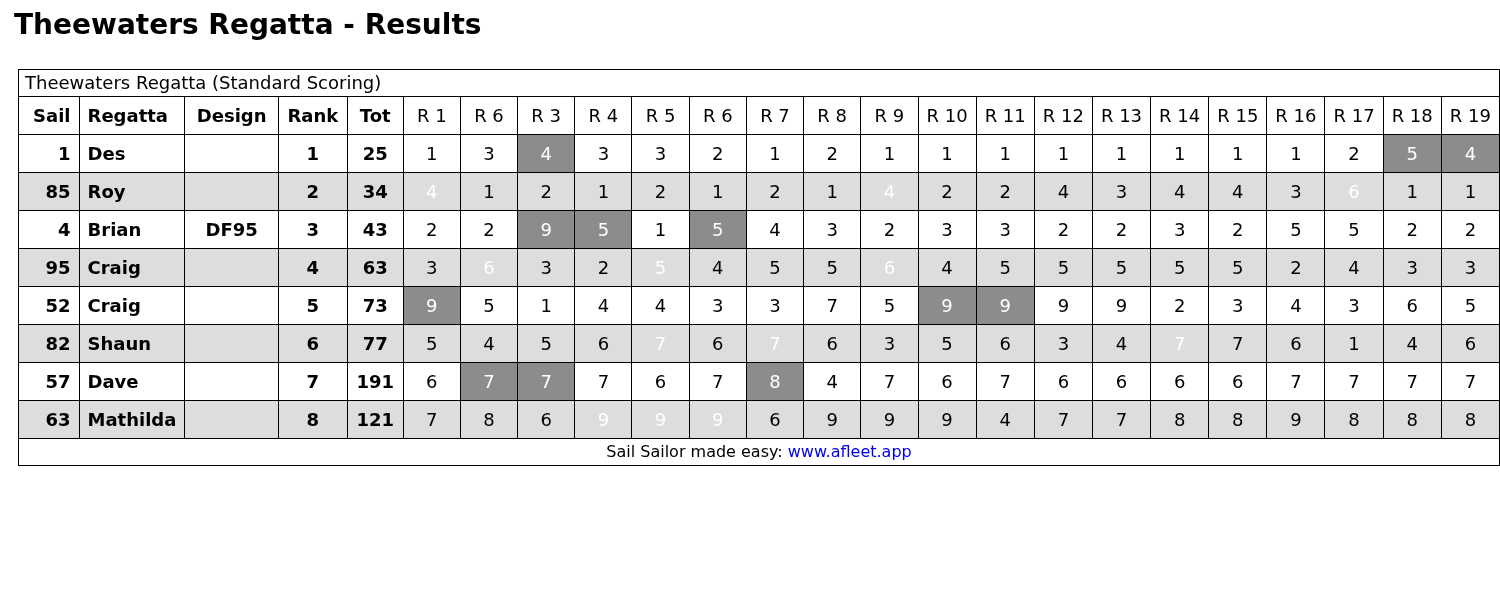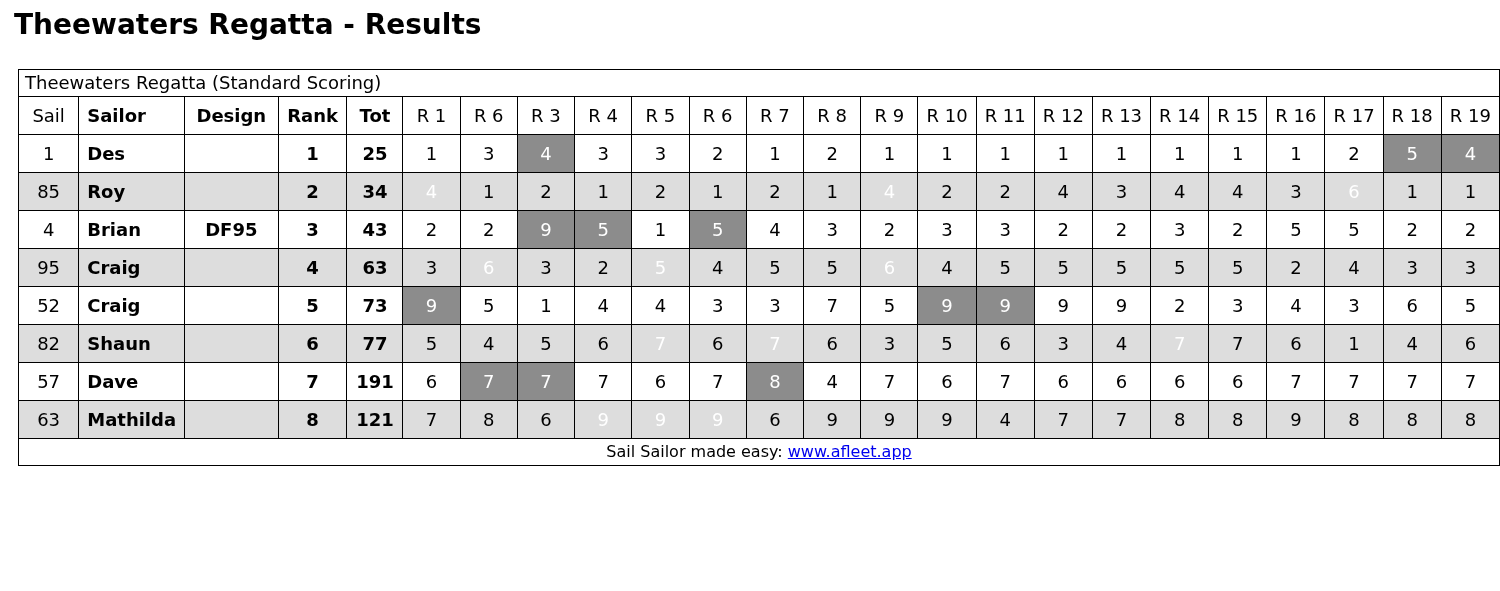--- a/index.html
+++ b/index.html
@@ -47,53 +47,52 @@
   th{
     padding:6px 8px;
     height:25px;
   }
   td{
     padding:4px 8px;
     height:29px;
   }
   .h-left{text-align:left;}
   .h-center{text-align:center;}
-  .c-sail{width:44px;text-align:center;font-weight:normal;}
+  .c-sail{width:44px;text-align:right;font-weight:bold;}
   .c-sailor{width:88px;text-align:left;font-weight:bold;}
   .c-design{width:77px;text-align:center;font-weight:bold;}
   .c-rank{width:52px;text-align:center;font-weight:bold;}
   .c-tot{width:39px;text-align:center;font-weight:bold;}
   .c-race{width:41px;text-align:center;font-weight:normal;}
   tr.alt td{background:var(--row-alt);}
   td.discard{background:var(--discard-bg);color:var(--discard-text);}
   .footer-cell{
     text-align:center;
     padding:3px 6px;
     height:20px;
     font-size:16px;
   }
   .footer-cell a{
     color:var(--link);
-    text-decoration:underline;
     cursor:pointer;
   }
 </style>
 </head>
 <body>
 
 <h1>Theewaters Regatta - Results</h1>
 
 <table>
   <thead>
     <tr>
       <td class="caption-cell" colspan="24">Theewaters Regatta (Standard Scoring)</td>
     </tr>
     <tr id="header-row">
         <th class="c-sail h-left">Sail</th>
-        <th class="c-sailor h-left">Sailor</th>
+        <th class="c-sailor h-left">Regatta</th>
         <th class="c-design h-left">Design</th>
         <th class="c-rank h-center">Rank</th>
         <th class="c-tot h-center">Tot</th>
         <th class="c-race h-center">R 1</th>
         <th class="c-race h-center">R 6</th>
         <th class="c-race h-center">R 3</th>
         <th class="c-race h-center">R 4</th>
         <th class="c-race h-center">R 5</th>
         <th class="c-race h-center">R 6</th>
         <th class="c-race h-center">R 7</th>

